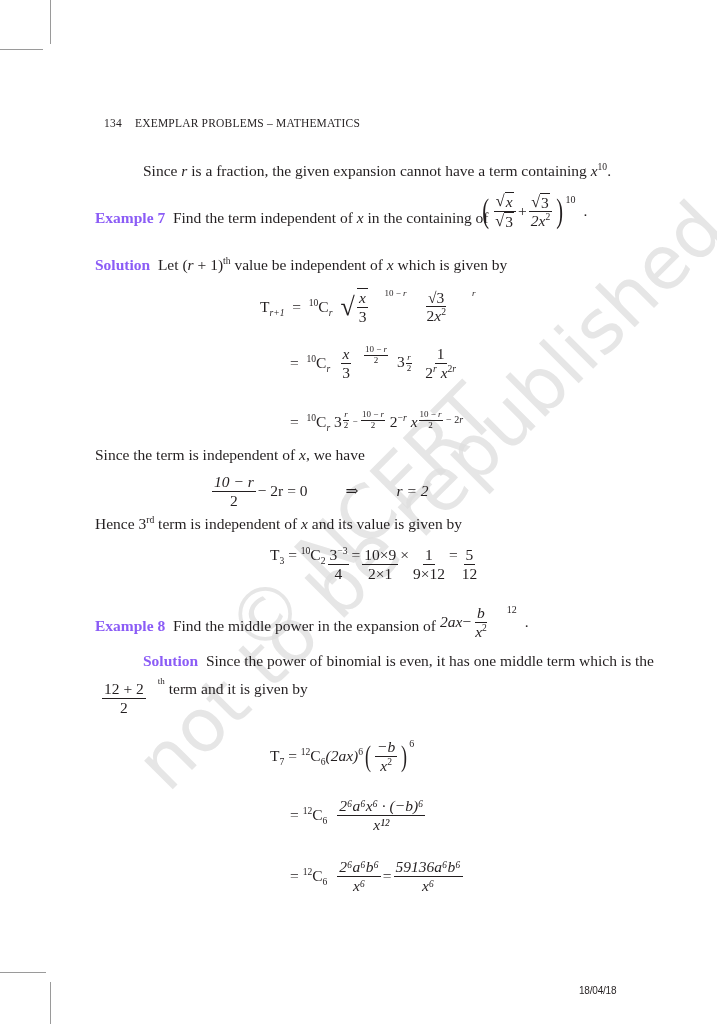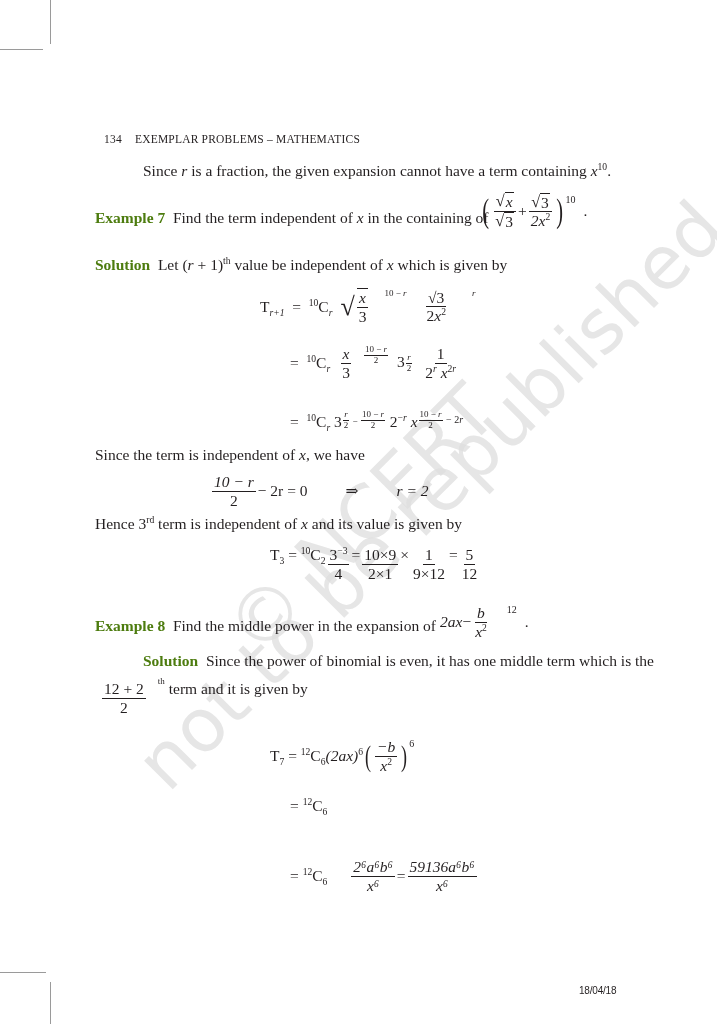--- a/index.html
+++ b/index.html
@@ -1,23 +1,23 @@
 <!DOCTYPE html>
 <html><head>
 <meta charset="utf-8">
 <style>
   html, body { margin:0; padding:0; background:#ffffff; }
   body { width:717px; height:1024px; position:relative; overflow:hidden;
          font-family:"Liberation Serif", "DejaVu Serif", serif; color:#231f20; }
   .abs { position:absolute; }
   .crop { position:absolute; background:#9a9a9a; }
-  .runhead { left:104px; top:117px; font-size:11.5px; letter-spacing:0.2px;margin-top:16px; }
+  .runhead { left:104px; top:117px; font-size:11.5px; letter-spacing:0.2px; }
   .runhead .pn { margin-right:10px; }
   .p { font-size:15.5px; line-height:1; white-space:nowrap; }
-  .acc { color:#4d7c0f; font-weight:bold; }
+  .acc { color:#8b5cf6; font-weight:bold; }
   .i { font-style:italic; }
   sup, sub { font-size:0.62em; line-height:0; }
   .frac { display:inline-flex; flex-direction:column; align-items:center; vertical-align:middle; margin:0 2px; }
   .frac > span { display:block; padding:0 2px; line-height:1.15; }
   .frac > span.num { border-bottom:1px solid #231f20; }
   .sfrac { display:inline-flex; flex-direction:column; align-items:center; vertical-align:super; font-size:9px; margin:0 1px; }
   .sfrac > span { display:block; line-height:1.1; padding:0 1px; }
   .sfrac > span.num { border-bottom:0.8px solid #231f20; }
   .big { font-size:34px; font-weight:normal; line-height:1; vertical-align:middle; transform:scaleX(0.6); display:inline-block; }
   .sqrt { display:inline-flex; align-items:stretch; }
@@ -213,25 +213,29 @@
     <span class="frac">
         <span class="num i">−b</span>
         <span><span class="i">x</span><sup>2</sup></span>
       </span>
     <span class="big" style="font-size:30px;">)</span>
     <span style="font-size:10px;align-self:flex-start;">6</span>
   </div>
 
   <div class="abs eq" style="left:290px;top:797px;display:flex;align-items:center;">
     <span><span>=</span>&nbsp;<sup>12</sup><span>C</span><sub>6</sub></span>
+    <span class="frac" style="margin-left:10px;">
+        <span class="num i">2⁶a⁶x⁶ · (−b)⁶</span>
+        <span class="i">x¹²</span>
+      </span>
   </div>
 
   <div class="abs eq" style="left:290px;top:858px;display:flex;align-items:center;">
     <span><span>=</span>&nbsp;<sup>12</sup><span>C</span><sub>6</sub></span>
-    <span class="frac" style="margin-left:24px;">
+    <span class="frac" style="margin-left:10px;">
         <span class="num i">2⁶a⁶b⁶</span>
         <span class="i">x⁶</span>
       </span>
     <span>=</span>
     <span class="frac">
         <span class="num i">59136a⁶b⁶</span>
         <span class="i">x⁶</span>
       </span>
   </div>
 

